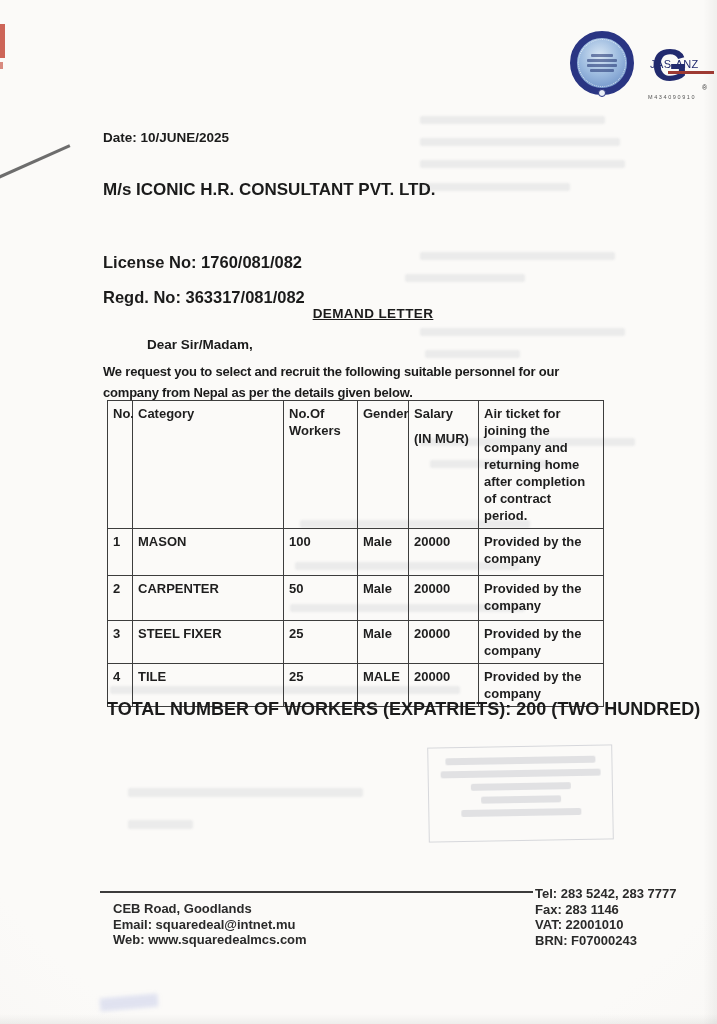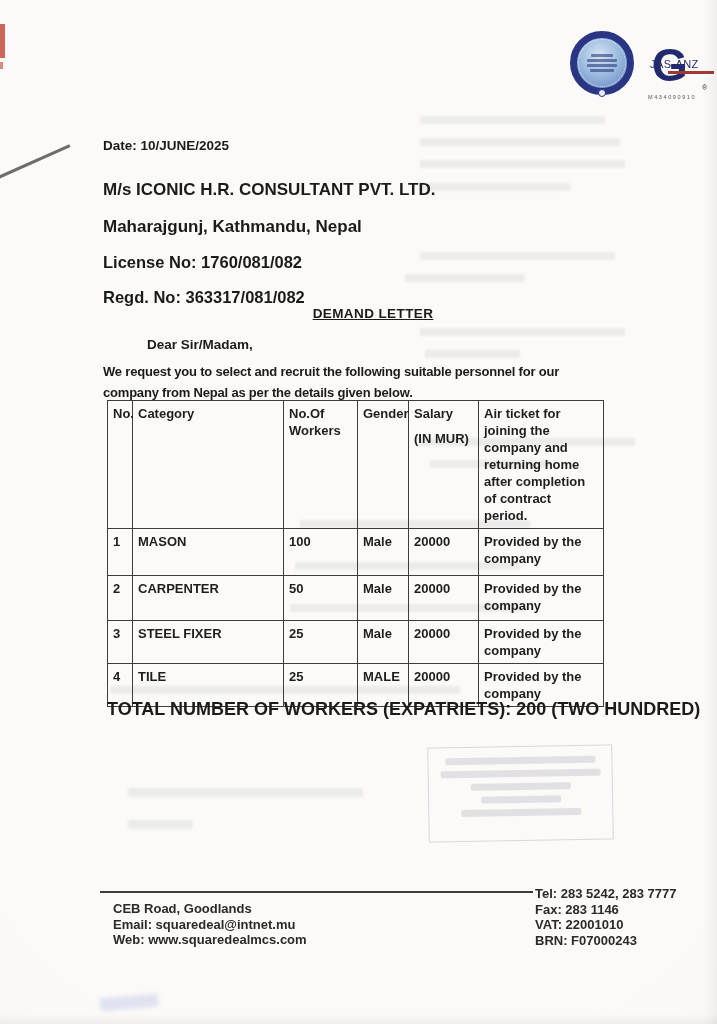--- a/index.html
+++ b/index.html
@@ -31,21 +31,21 @@
   .seal-dot{position:absolute;left:50%;bottom:-9px;transform:translateX(-50%);width:6px;height:6px;border-radius:50%;
     background:#e9eef6;border:1px solid #2a3583;}
   .jasanz{position:absolute;left:646px;top:38px;width:70px;height:64px;}
   .jasanz-label{position:absolute;left:4px;top:0;font-size:11px;font-weight:400;color:#222a6e;letter-spacing:0.4px;margin-top:20px;}
   .jasanz-g{position:absolute;left:6px;top:4px;font-size:46px;line-height:46px;font-weight:700;color:#222a6e;}
   .jasanz-line{position:absolute;left:22px;top:33px;width:46px;height:3px;background:#9e3a33;}
   .jasanz-r{position:absolute;left:56px;top:46px;font-size:7px;color:#333;}
   .jasanz-num{position:absolute;left:2px;top:56px;font-size:5.5px;color:#555;letter-spacing:1.6px;}
   
   .tline{position:absolute;left:103px;font-weight:700;color:#1b1b1b;white-space:nowrap;}
-  .date-line{top:130px;font-size:13.5px;margin-top:8px;}
+  .date-line{top:130px;font-size:13.5px;}
   .addr1{top:180px;font-size:17px;}
   .addr2{top:217px;font-size:17px;}
   .lic{top:253px;font-size:16.5px;}
   .regd{top:288px;font-size:16.5px;}
   .heading{position:absolute;left:103px;top:306px;width:540px;text-align:center;
     font-size:13.5px;font-weight:700;letter-spacing:0.4px;text-decoration:underline;}
   .salutation{position:absolute;left:103px;top:337px;font-size:13.5px;font-weight:700;padding-left:44px;}
   .body-par{position:absolute;left:103px;top:361px;width:512px;font-size:13px;font-weight:700;
     line-height:21px;letter-spacing:-0.2px;}
   
@@ -137,21 +137,20 @@
   <div class="jasanz">
     <div class="jasanz-label">JAS-ANZ</div>
     <div class="jasanz-g">G</div>
     <div class="jasanz-line"></div>
     <div class="jasanz-r">®</div>
     <div class="jasanz-num">M434090910</div>
   </div>
 
   <div class="tline date-line">Date: 10/JUNE/2025</div>
   <div class="tline addr1">M/s ICONIC H.R. CONSULTANT PVT. LTD.</div>
-  <div class="tline addr2">Maharajgunj, Kathmandu, Nepal</div>
   <div class="tline lic">License No: 1760/081/082</div>
   <div class="tline regd">Regd. No: 363317/081/082</div>
 
   <div class="heading">DEMAND LETTER</div>
   <div class="salutation">Dear Sir/Madam,</div>
   <div class="body-par">We request you to select and recruit the following suitable personnel for our company from Nepal as per the details given below.</div>
 
   <table class="demand">
     <colgroup>
       <col style="width:25px">

